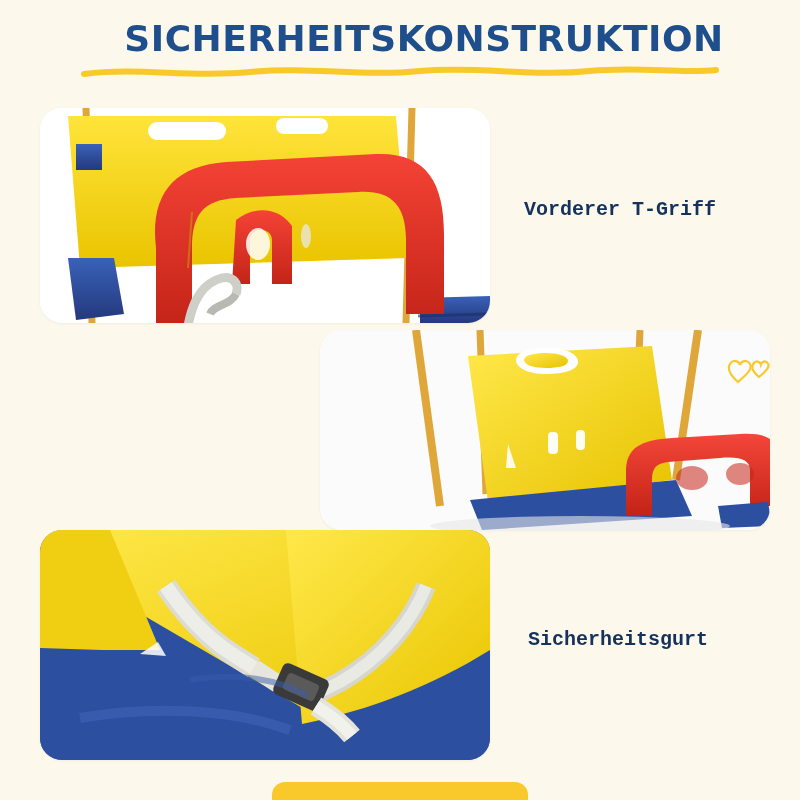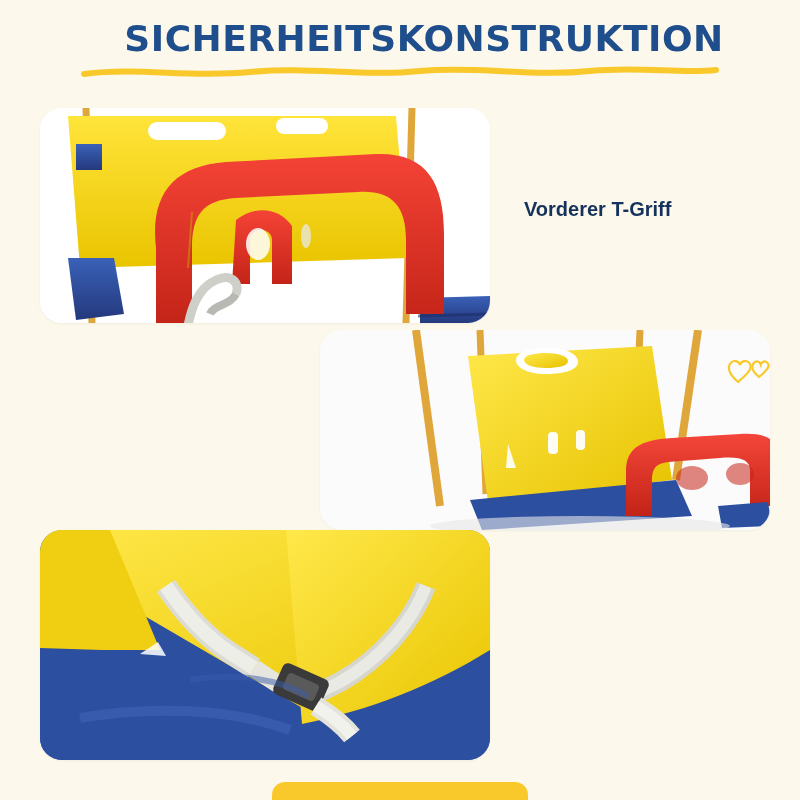--- a/index.html
+++ b/index.html
@@ -57,21 +57,21 @@
 
   .panel-1 { left: 40px;  top: 108px; width: 450px; height: 215px; }
   .panel-2 { left: 320px; top: 330px; width: 450px; height: 200px; }
   .panel-3 { left: 40px;  top: 530px; width: 450px; height: 230px; }
 
   .photo-svg { display: block; width: 100%; height: 100%; }
 
   
   .caption {
     position: absolute;
-    font-family: Liberation Sans, sans-serif;
+    font-family: Liberation Mono, monospace;
     font-weight: bold;
     font-size: 20px;
     color: #15325c;
     white-space: nowrap;
     text-align: center;
   }
   .cap-1 { left: 524px; top: 198px; }
   .cap-2 { left: 48px;  top: 418px; }
   .cap-3 { left: 528px; top: 628px; }
 
@@ -232,20 +232,21 @@
       <rect x="236" y="140" width="50" height="34" rx="6" fill="#3a3a3a" transform="rotate(24 261 157)"></rect>
       <rect x="244" y="148" width="34" height="18" rx="4" fill="#5a5a5a" transform="rotate(24 261 157)"></rect>
 
       <path d="M276,176 C292,186 304,196 312,206" fill="none" stroke="#e3e3db" stroke-width="20"></path>
       <path d="M276,176 C292,186 304,196 312,206" fill="none" stroke="#f2f2ec" stroke-width="12"></path>
 
       <path d="M40,188 C110,176 190,178 250,200" fill="none" stroke="#3f63b6" stroke-width="10" opacity="0.65"></path>
       <path d="M150,150 C200,142 240,150 268,166" fill="none" stroke="#3a5cad" stroke-width="6" opacity="0.5"></path>
     </svg>
   </div>
+  <div class="caption cap-3">Sicherheitsgurt</div>
 
   <svg class="hearts" viewBox="0 0 46 30">
     <path d="M12,26 C4,19 1,13 4,8 C7,3 13,5 14,9 C15,5 21,3 24,8 C27,13 20,19 12,26 Z" fill="none" stroke="#f9c92c" stroke-width="2.2"></path>
     <path d="M33,21 C27,16 25,11 27.5,7.5 C30,4 34,5.5 34.8,8.5 C35.6,5.5 39.6,4 42,7.5
              C44.5,11 39,16 33,21 Z" fill="none" stroke="#f9c92c" stroke-width="2.2"></path>
   </svg>
 
   <div class="bottom-bar"></div>
 </div>
 

